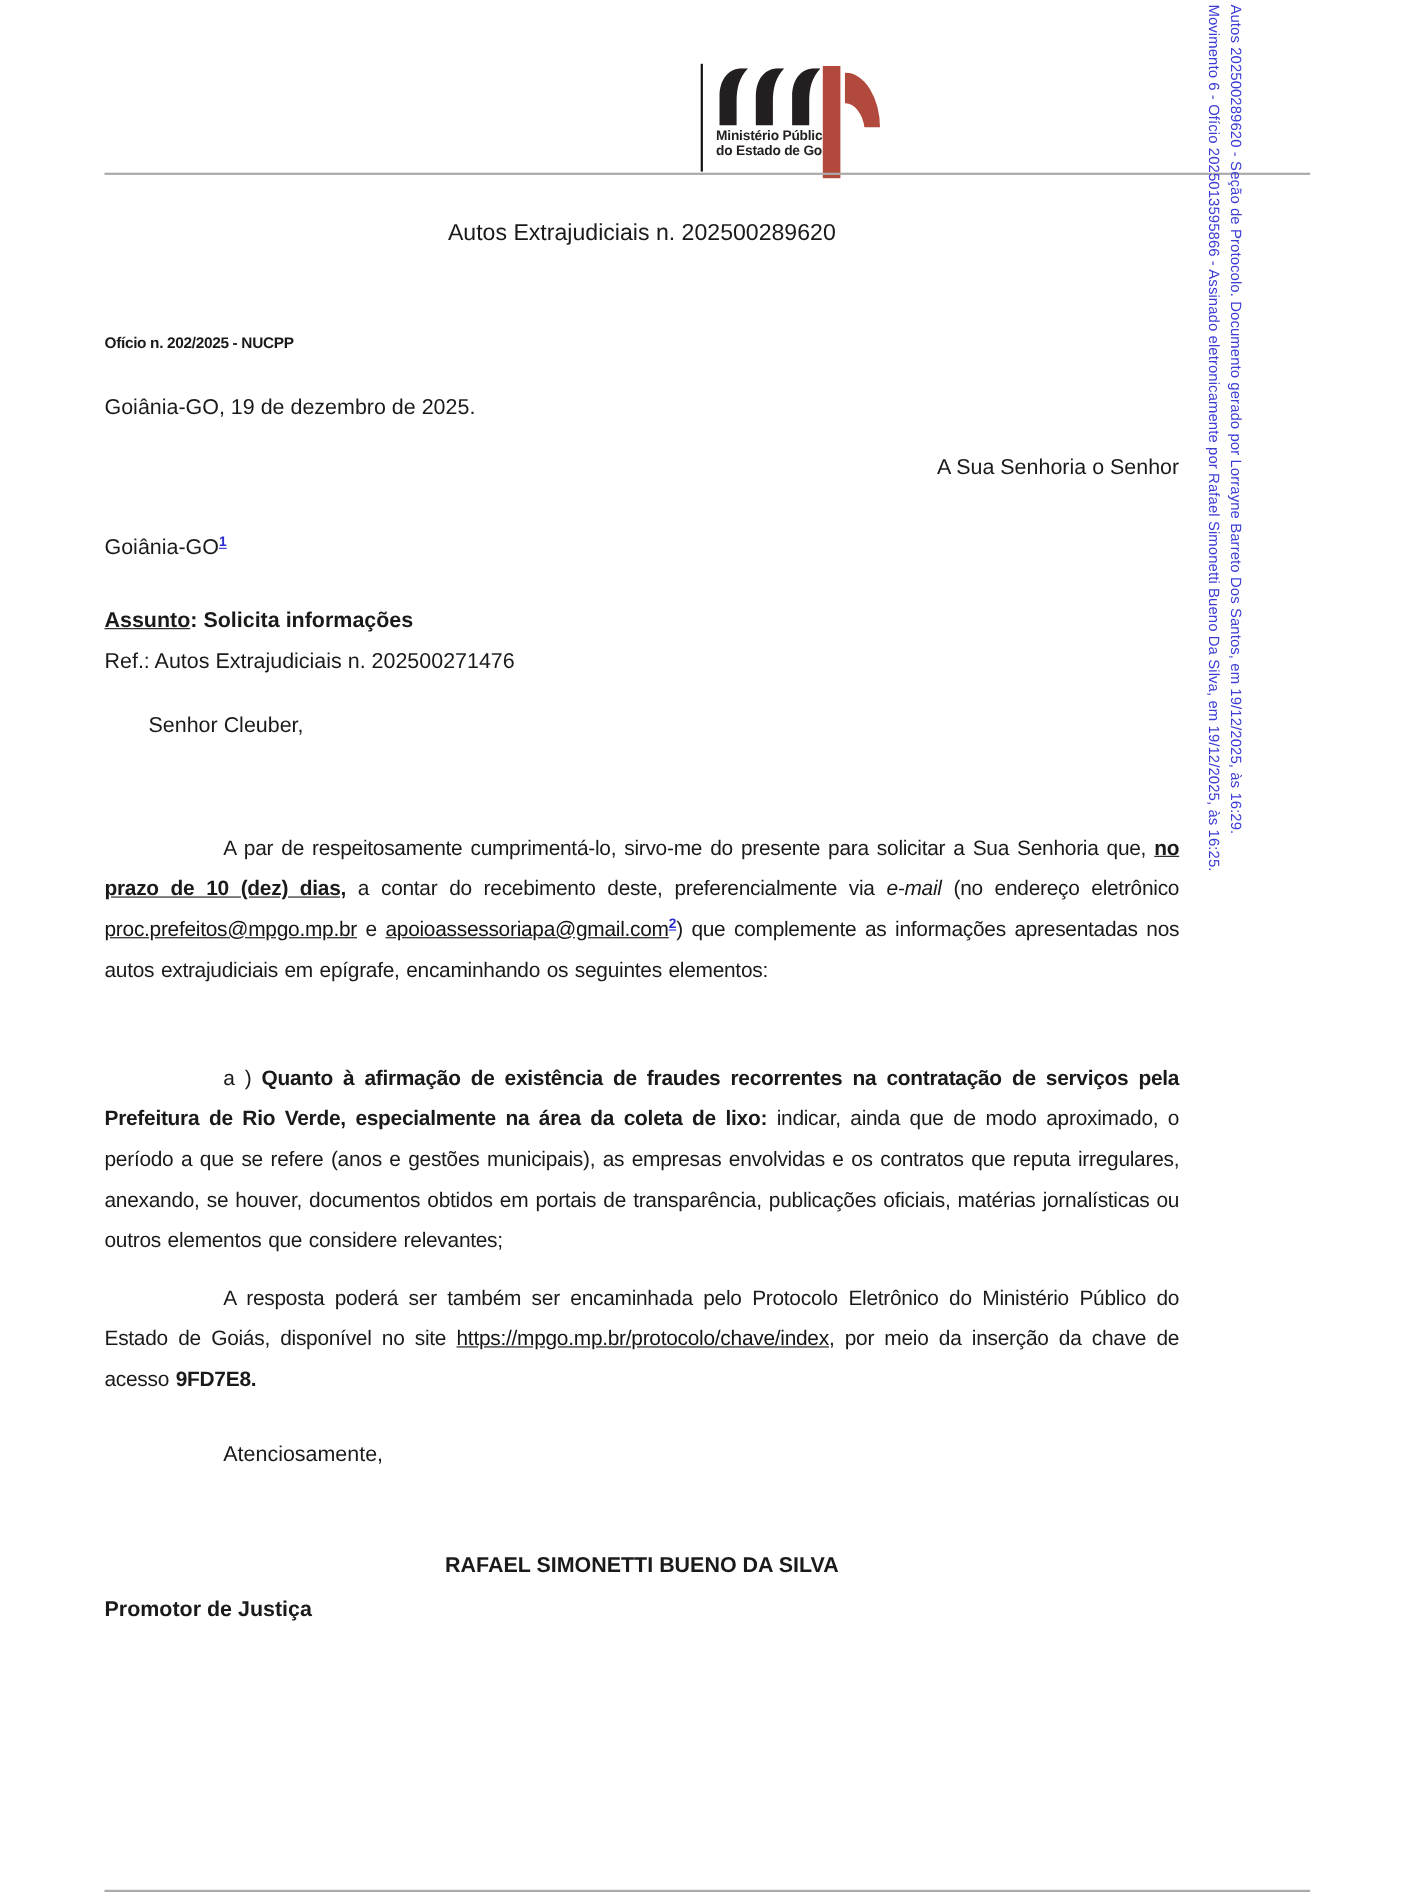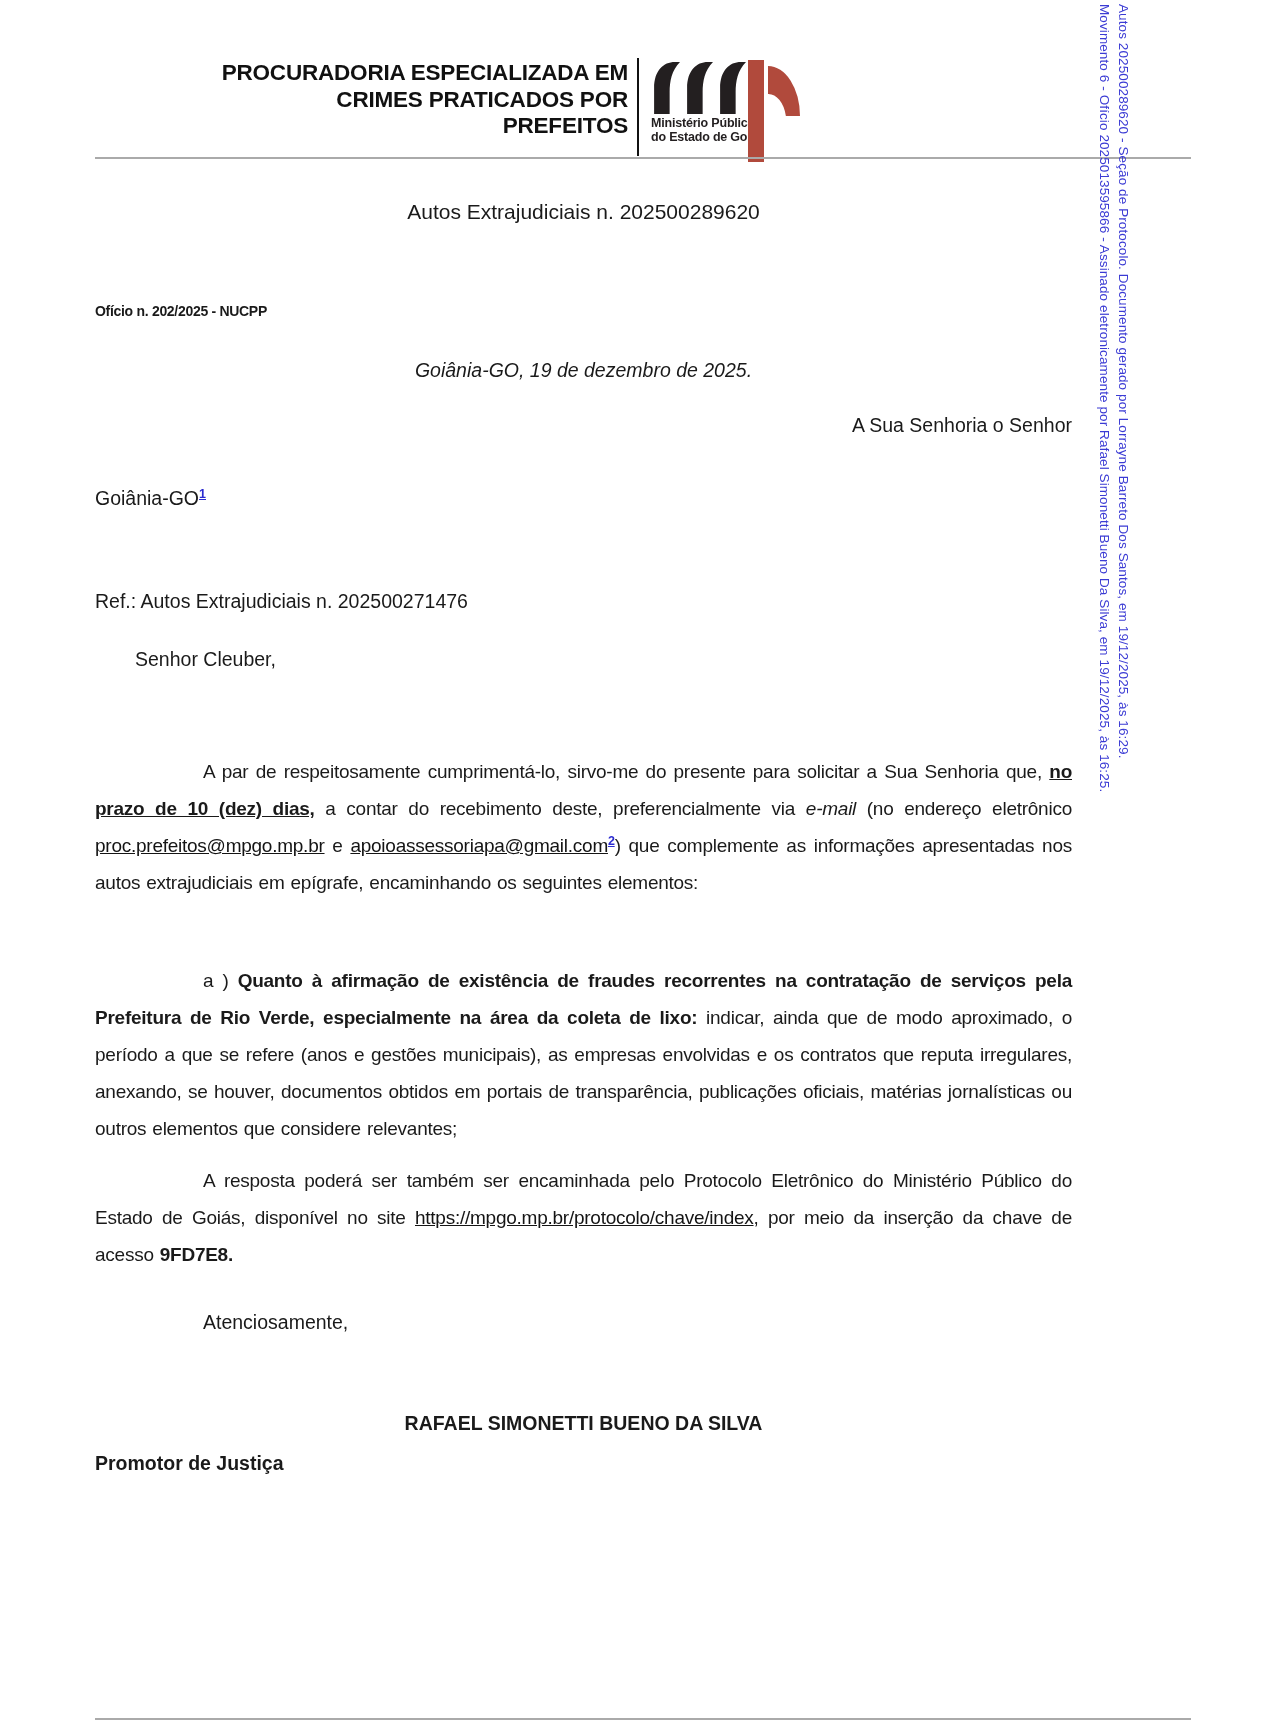--- a/index.html
+++ b/index.html
@@ -20,21 +20,21 @@
   .logo .bar{position:absolute;left:97px;top:4px;width:16px;height:102px;}
   .logo .arc{position:absolute;left:117px;top:10px;width:32px;height:50px;}
   .rule{left:95px;width:1096px;height:2px;background:#aaaaaa;}
   .top-rule{top:157px;}
   .bottom-rule{top:1718px;}
   
   .block{left:95px;width:977px;font-size:19.5px;}
   .autos{top:200px;font-size:21px;text-align:center;}
   .oficio-title{top:267px;font-size:21px;font-weight:bold;}
   .oficio-num{top:303px;font-size:14px;font-weight:bold;letter-spacing:-0.3px;}
-  .dateline{top:359px;text-align:center;font-style:italic;}
+  .dateline{top:359px;text-align:left;}
   .addr-intro{top:414px;text-align:right;}
   .addr-name{top:450px;font-weight:bold;}
   .addr-city{top:487px;}
   .subject{top:553px;font-weight:bold;}
   .ref{top:590px;}
   .greeting{top:648px;padding-left:40px;}
   .para{font-size:19px;line-height:37px;text-align:justify;text-indent:108px;
     letter-spacing:-0.25px;word-spacing:1px;}
   .p1{top:734px;}
   .item-a{top:943px;}
@@ -50,25 +50,20 @@
   
   .sidebar{top:4px;left:1094px;height:860px;writing-mode:vertical-rl;
     font-size:13.5px;line-height:19.5px;color:#3b3bd4;letter-spacing:0.1px;}
   .sidebar div{white-space:nowrap;}
 </style>
 </head>
 <body>
 
 <div class="page">
 
-  <div class="abs header-title">
-    <div>PROCURADORIA ESPECIALIZADA EM</div>
-    <div>CRIMES PRATICADOS POR</div>
-    <div>PREFEITOS</div>
-  </div>
 
   <div class="abs header-sep"></div>
 
   <div class="abs logo">
     <svg class="flame f1" viewBox="0 0 56 72" preserveAspectRatio="none">
       <path d="M6,72 L6,36 C6,12 24,0 46,0 L56,0 C40,12 36,26 36,42 L36,72 Z" fill="#231f20"></path>
     </svg>
     <svg class="flame f2" viewBox="0 0 56 72" preserveAspectRatio="none">
       <path d="M6,72 L6,36 C6,12 24,0 46,0 L56,0 C40,12 36,26 36,42 L36,72 Z" fill="#231f20"></path>
     </svg>
@@ -87,20 +82,21 @@
 
   <div class="abs rule top-rule"></div>
 
   <div class="abs block autos">Autos Extrajudiciais n. 202500289620</div>
   <div class="abs block oficio-num">Ofício n. 202/2025 - NUCPP</div>
   <div class="abs block dateline">Goiânia-GO, 19 de dezembro de 2025.</div>
 
   <div class="abs block addr-intro">A Sua Senhoria o Senhor</div>
   <div class="abs block addr-city"><span>Goiânia-GO</span><sup class="fn">1</sup></div>
 
+  <div class="abs block subject"><b class="u">Assunto</b><span>: Solicita informações</span></div>
   <div class="abs block ref">Ref.: Autos Extrajudiciais n. 202500271476</div>
 
   <div class="abs block greeting">Senhor Cleuber,</div>
 
   <p class="abs block para p1"><span>A par de respeitosamente cumprimentá-lo, sirvo-me do presente para solicitar a Sua Senhoria que, </span><b class="u">no prazo de 10 (dez) dias,</b><span> a contar do recebimento deste, preferencialmente via </span><span class="it">e-mail</span><span> (no endereço eletrônico </span><span class="doclink">proc.prefeitos@mpgo.mp.br</span><span> e </span><span class="doclink">apoioassessoriapa@gmail.com</span><sup class="fn">2</sup><span>) que complemente as informações apresentadas nos autos extrajudiciais em epígrafe, encaminhando os seguintes elementos:</span></p>
 
   <p class="abs block para item-a"><span>a ) </span><b>Quanto à afirmação de existência de fraudes recorrentes na contratação de serviços pela Prefeitura de Rio Verde, especialmente na área da coleta de lixo:</b><span> indicar, ainda que de modo aproximado, o período a que se refere (anos e gestões municipais), as empresas envolvidas e os contratos que reputa irregulares, anexando, se houver, documentos obtidos em portais de transparência, publicações oficiais, matérias jornalísticas ou outros elementos que considere relevantes;</span></p>
 
   <p class="abs block para p2"><span>A resposta poderá ser também ser encaminhada pelo Protocolo Eletrônico do Ministério Público do Estado de Goiás, disponível no site </span><span class="doclink">https://mpgo.mp.br/protocolo/chave/index</span><span>, por meio da inserção da chave de acesso </span><b>9FD7E8.</b></p>
 

